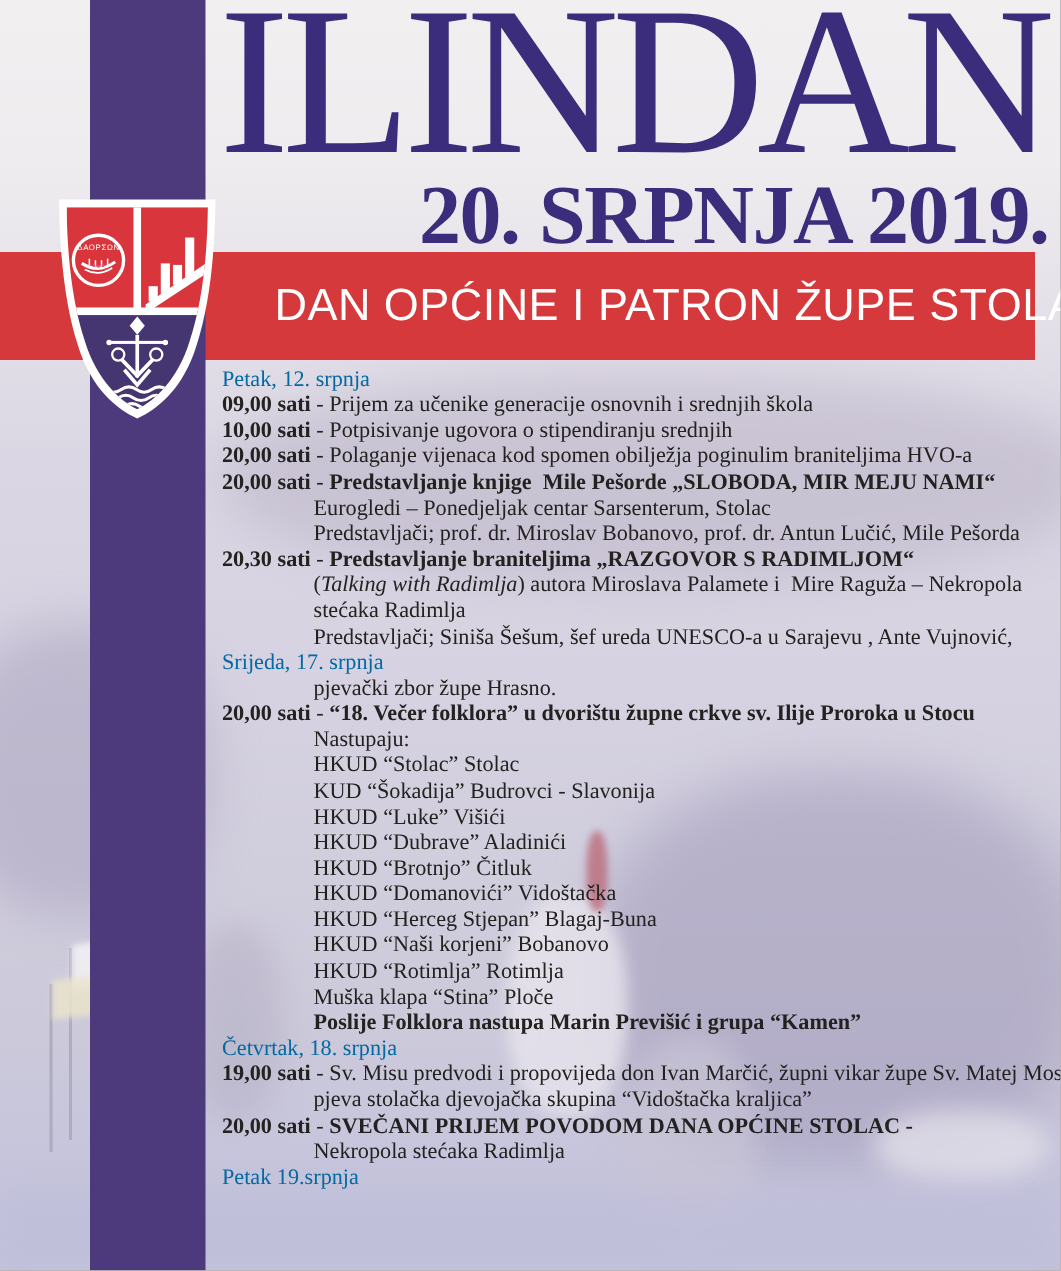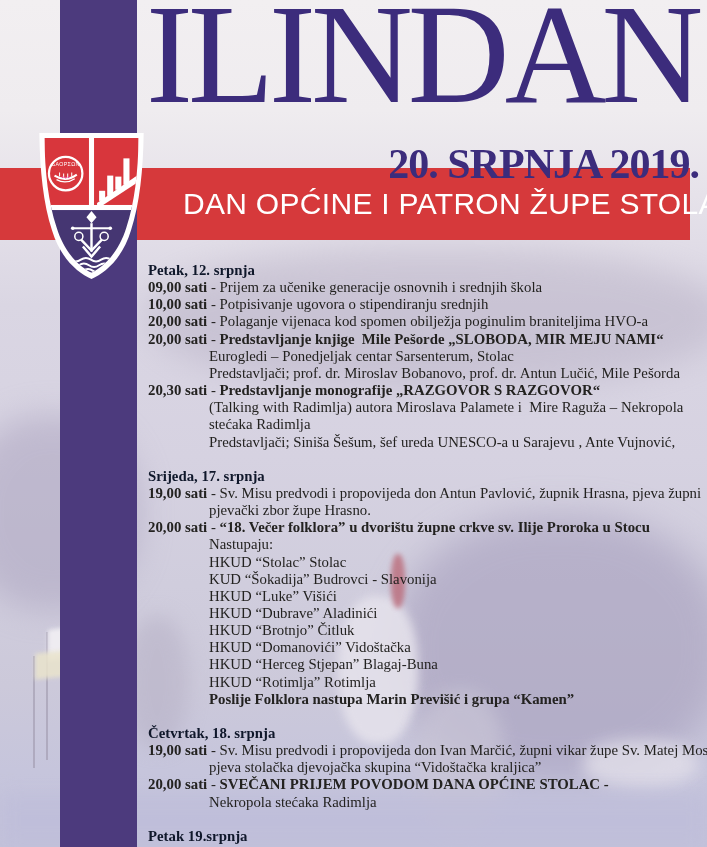--- a/index.html
+++ b/index.html
@@ -30,32 +30,32 @@
   
   .red-band{position:absolute;left:0;top:168px;width:690px;height:72px;background:#d6393b;z-index:1;}
   .band-text{position:absolute;left:183px;top:50%;transform:translateY(-50%);
     font-family:"Liberation Sans",sans-serif;font-size:30px;color:#ffffff;
     letter-spacing:.3px;white-space:nowrap;}
   .vbar{position:absolute;left:60px;top:0;width:77px;height:847px;background:#4c3a7d;z-index:2;}
   
   .title{position:absolute;left:146px;top:-18px;z-index:3;color:#3c2c7c;
     font-size:141px;line-height:145px;letter-spacing:-5px;white-space:nowrap;}
   .date-line{position:absolute;right:8px;top:112px;z-index:3;color:#3c2c7c;
-    font-size:42px;font-weight:bold;letter-spacing:-1px;white-space:nowrap;margin-top:28px;}
+    font-size:56px;font-weight:bold;letter-spacing:-1px;white-space:nowrap;}
   
   .crest{position:absolute;left:34px;top:130px;width:115px;height:154px;z-index:6;}
   
   .schedule{position:absolute;left:148px;top:245px;width:559px;z-index:5;
     font-size:14.8px;line-height:17.15px;color:#232220;}
   .ln{white-space:pre;}
-  .ln.day{color:#0f172a;font-weight:bold;margin-top:17px;}
+  .ln.day{color:#0369a1;font-weight:normal;}
   .ln.cont{padding-left:61px;}
   .time{font-weight:bold;}
   .seg-b{font-weight:bold;text-align:right;}
-  .seg-i{}
+  .seg-i{font-style:italic;}
 </style>
 </head>
 <body>
 
 <div class="poster">
 
   <div class="bg">
     <div class="blob ph-fortress"></div>
     <div class="blob ph-trees-left"></div>
     <div class="blob ph-trees-right"></div>
@@ -132,37 +132,38 @@
   </svg>
 
   <div class="schedule">
       <div class="ln day">Petak, 12. srpnja</div>
       <div class="ln event"><span class="time">09,00 sati</span><span> - </span><span class="seg-r">Prijem za učenike generacije osnovnih i srednjih škola</span></div>
       <div class="ln event"><span class="time">10,00 sati</span><span> - </span><span class="seg-r">Potpisivanje ugovora o stipendiranju srednjih</span></div>
       <div class="ln event"><span class="time">20,00 sati</span><span> - </span><span class="seg-r">Polaganje vijenaca kod spomen obilježja poginulim braniteljima HVO-a</span></div>
       <div class="ln event"><span class="time">20,00 sati</span><span> - </span><span class="seg-b">Predstavljanje knjige  Mile Pešorde „SLOBODA, MIR MEJU NAMI“</span></div>
       <div class="ln cont"><span class="seg-r">Eurogledi – Ponedjeljak centar Sarsenterum, Stolac</span></div>
       <div class="ln cont"><span class="seg-r">Predstavljači; prof. dr. Miroslav Bobanovo, prof. dr. Antun Lučić, Mile Pešorda</span></div>
-      <div class="ln event"><span class="time">20,30 sati</span><span> - </span><span class="seg-b">Predstavljanje monografije „RAZGOVOR S RAZGOVOR“</span></div>
+      <div class="ln event"><span class="time">20,30 sati</span><span> - </span><span class="seg-b">Predstavljanje braniteljima „RAZGOVOR S RADIMLJOM“</span></div>
       <div class="ln cont"><span class="seg-r">(</span><span class="seg-i">Talking with Radimlja</span><span class="seg-r">) autora Miroslava Palamete i  Mire Raguža – Nekropola</span></div>
       <div class="ln cont"><span class="seg-r">stećaka Radimlja</span></div>
       <div class="ln cont"><span class="seg-r">Predstavljači; Siniša Šešum, šef ureda UNESCO-a u Sarajevu , Ante Vujnović,</span></div>
       <div class="ln day">Srijeda, 17. srpnja</div>
-      <div class="ln event"><span class="time">19,00 sati</span><span> - </span><span class="seg-r">Sv. Misu predvodi i propovijeda don Antun Pavlović, župnik Hrasna, pjeva župni</span></div>
       <div class="ln cont"><span class="seg-r">pjevački zbor župe Hrasno.</span></div>
       <div class="ln event"><span class="time">20,00 sati</span><span> - </span><span class="seg-b">“18. Večer folklora” u dvorištu župne crkve sv. Ilije Proroka u Stocu</span></div>
       <div class="ln cont"><span class="seg-r">Nastupaju:</span></div>
       <div class="ln cont"><span class="seg-r">HKUD “Stolac” Stolac</span></div>
       <div class="ln cont"><span class="seg-r">KUD “Šokadija” Budrovci - Slavonija</span></div>
       <div class="ln cont"><span class="seg-r">HKUD “Luke” Višići</span></div>
       <div class="ln cont"><span class="seg-r">HKUD “Dubrave” Aladinići</span></div>
       <div class="ln cont"><span class="seg-r">HKUD “Brotnjo” Čitluk</span></div>
       <div class="ln cont"><span class="seg-r">HKUD “Domanovići” Vidoštačka</span></div>
       <div class="ln cont"><span class="seg-r">HKUD “Herceg Stjepan” Blagaj-Buna</span></div>
+      <div class="ln cont"><span class="seg-r">HKUD “Naši korjeni” Bobanovo</span></div>
       <div class="ln cont"><span class="seg-r">HKUD “Rotimlja” Rotimlja</span></div>
+      <div class="ln cont"><span class="seg-r">Muška klapa “Stina” Ploče</span></div>
       <div class="ln cont"><span class="seg-b">Poslije Folklora nastupa Marin Previšić i grupa “Kamen”</span></div>
       <div class="ln day">Četvrtak, 18. srpnja</div>
       <div class="ln event"><span class="time">19,00 sati</span><span> - </span><span class="seg-r">Sv. Misu predvodi i propovijeda don Ivan Marčić, župni vikar župe Sv. Matej Mostar,</span></div>
       <div class="ln cont"><span class="seg-r">pjeva stolačka djevojačka skupina “Vidoštačka kraljica”</span></div>
       <div class="ln event"><span class="time">20,00 sati</span><span> - </span><span class="seg-b">SVEČANI PRIJEM POVODOM DANA OPĆINE STOLAC -</span></div>
       <div class="ln cont"><span class="seg-r">Nekropola stećaka Radimlja</span></div>
       <div class="ln day">Petak 19.srpnja</div>
     </div>
 
 </div>

